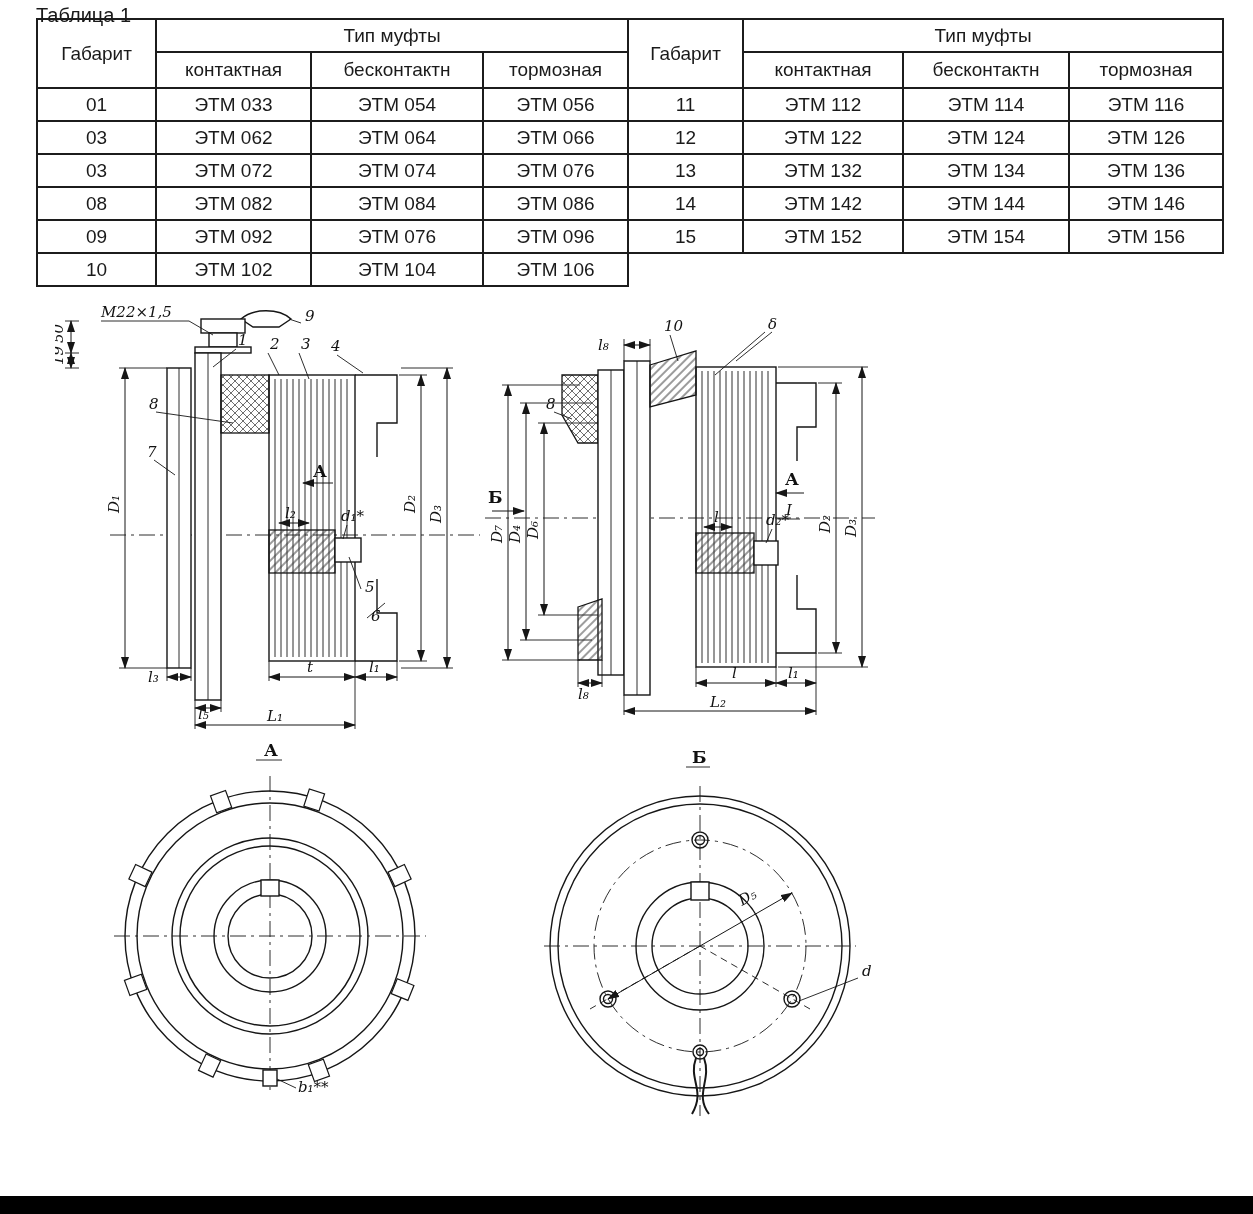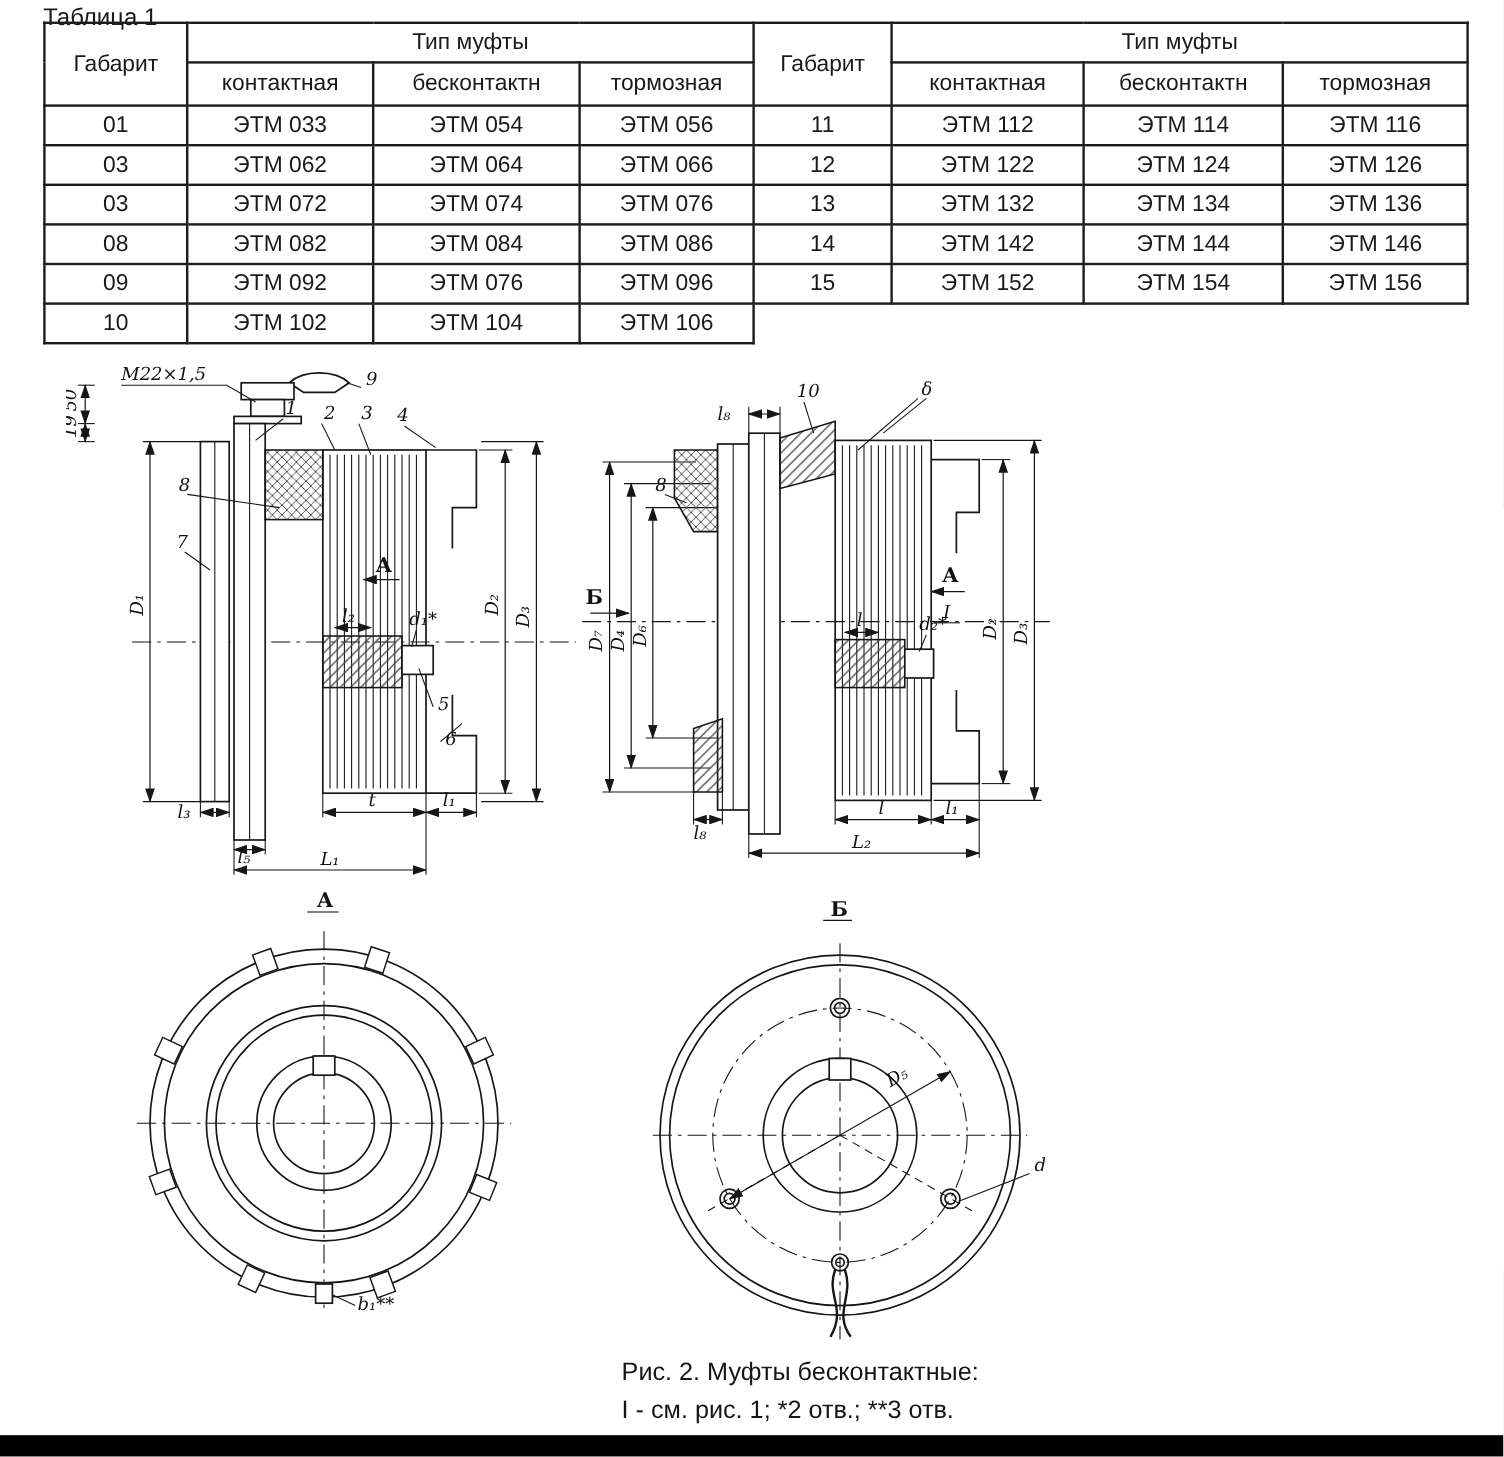--- a/index.html
+++ b/index.html
@@ -476,19 +476,15 @@
     <g>
       <circle class="ln" cx="180" cy="304" r="7"></circle>
         <circle class="ln" cx="180" cy="304" r="3.5"></circle>
       <path d="M176,310 C168,332 186,342 172,366" fill="none" stroke="#161616" stroke-width="2"></path>
       <path d="M184,310 C192,332 174,346 189,366" fill="none" stroke="#161616" stroke-width="2"></path>
     </g>
   </svg>
 
   <div class="caption" style="left:36px;top:1128px">
   </div>
-  <div class="caption" style="left:518px;top:1128px">
-    <div>Рис. 2. Муфты бесконтактные:</div>
-    <div>I - см. рис. 1; *2 отв.; **3 отв.</div>
-  </div>
 
   <div class="footer-bar"></div>
 </div>
 
 </body></html>

